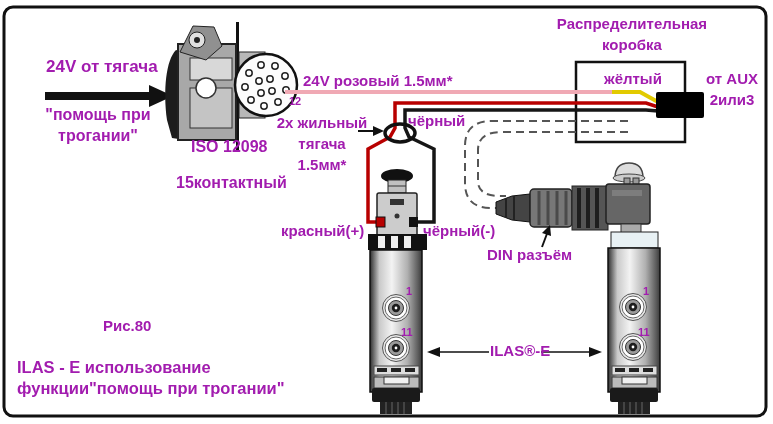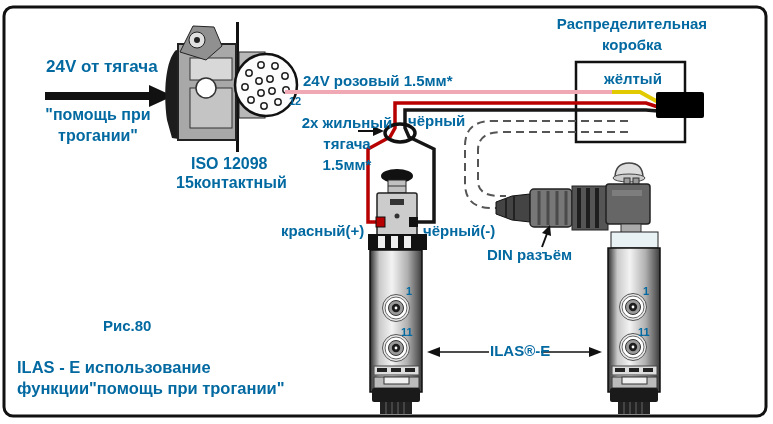--- a/index.html
+++ b/index.html
@@ -2,21 +2,21 @@
 <html><head>
 <meta charset="utf-8">
 <style>
   html,body{margin:0;padding:0;background:#fff;}
   #stage{
     position:relative;width:773px;height:424px;background:#fff;overflow:hidden;
     font-family:"Liberation Sans",sans-serif;color:#111;
   }
   #drawing{position:absolute;left:0;top:0;}
   .lbl{
-    position:absolute;font-weight:700;color:#0369a1;white-space:nowrap;
+    position:absolute;font-weight:700;color:#a21caf;white-space:nowrap;
     font-size:15px;line-height:19px;letter-spacing:0px;
   }
   .lbl .ln{display:block;}
   .ctr{text-align:center;}
   .sz17{font-size:17px;}
   .sz16{font-size:16px;line-height:21px;}
   .sz15{font-size:15px;line-height:21px;}
   .sz11{font-size:11px;line-height:11px;}
   .caption{font-size:16.5px;line-height:21px;}
   .ilas-small{font-size:15px;line-height:11px;}
@@ -208,41 +208,45 @@
     </g>
   </svg>
 
   <div class="lbl sz17" style="left:46px;top:57px;">24V от тягача</div>
 
   <div class="lbl sz16 ctr" style="left:28px;top:104px;width:140px;">
     <span class="ln">"помощь при</span>
     <span class="ln">трогании"</span>
   </div>
 
-  <div class="lbl sz16" style="left:191px;top:153px;text-align:right;">ISO 12098</div>
+  <div class="lbl sz16" style="left:191px;top:136px;text-align:right;">ISO 12098</div>
   <div class="lbl sz16" style="left:176px;top:172px;">15контактный</div>
 
   <div class="lbl sz15" style="left:303px;top:70px;">24V розовый 1.5мм*</div>
   <div class="lbl sz11" style="left:289px;top:96px;text-align:center;">12</div>
 
-  <div class="lbl sz15 ctr" style="left:272px;top:112px;width:100px;margin-left:25px;">
+  <div class="lbl sz15 ctr" style="left:272px;top:112px;width:100px;">
     <span class="ln">2х жильный</span>
     <span class="ln">тягача</span>
     <span class="ln">1.5мм*</span>
   </div>
 
   <div class="lbl sz15" style="left:408px;top:110px;">чёрный</div>
 
   <div class="lbl sz15 ctr" style="left:548px;top:13px;width:168px;">
     <span class="ln">Распределительная</span>
     <span class="ln">коробка</span>
   </div>
 
   <div class="lbl sz15 ctr" style="left:604px;top:68px;width:56px;">жёлтый</div>
 
+  <div class="lbl sz15 ctr" style="left:700px;top:68px;width:64px;">
+    <span class="ln">от AUX</span>
+    <span class="ln">2или3</span>
+  </div>
 
   <div class="lbl sz15" style="left:423px;top:220px;">чёрный(-)</div>
   <div class="lbl sz15" style="left:281px;top:220px;">красный(+)</div>
 
   <div class="lbl sz15" style="left:487px;top:244px;">DIN разъём</div>
 
   <div class="lbl sz15" style="left:103px;top:315px;">Рис.80</div>
 
   <div class="lbl caption" style="left:17px;top:357px;">
     <span class="ln">ILAS - E  использование</span>

